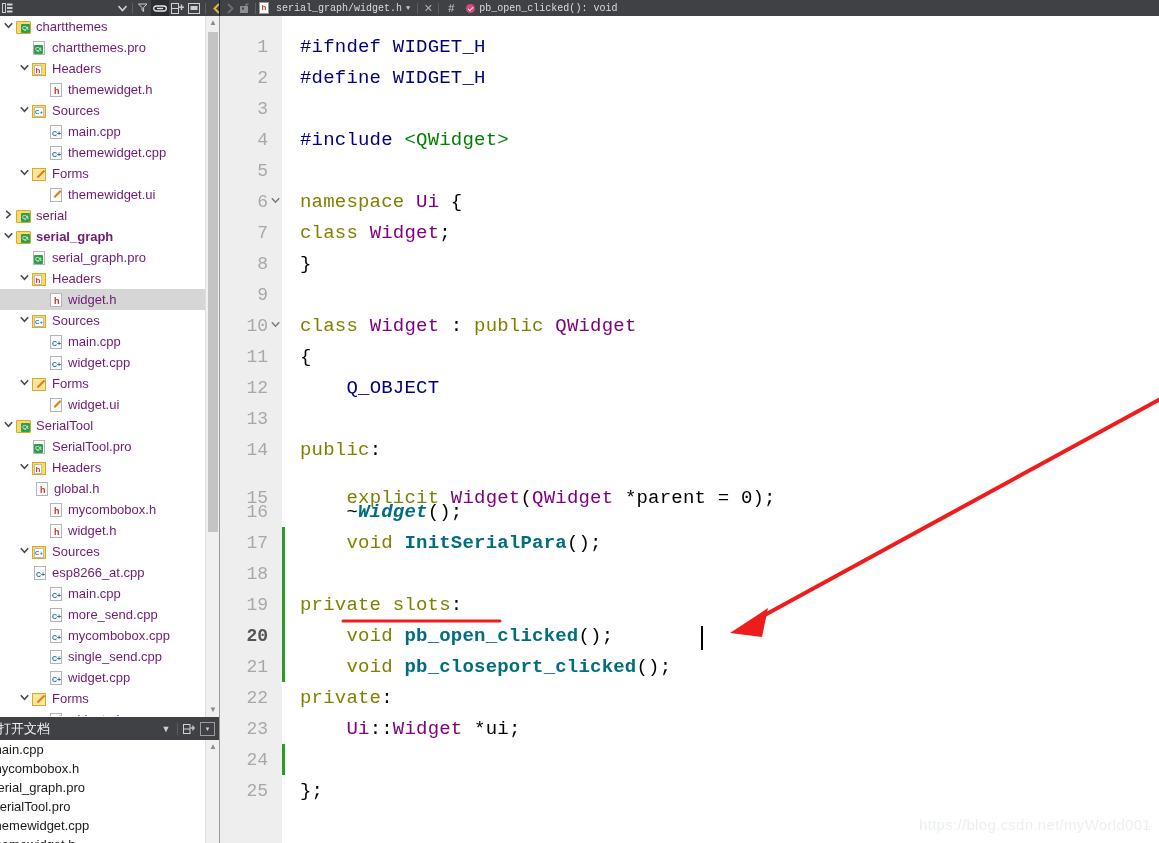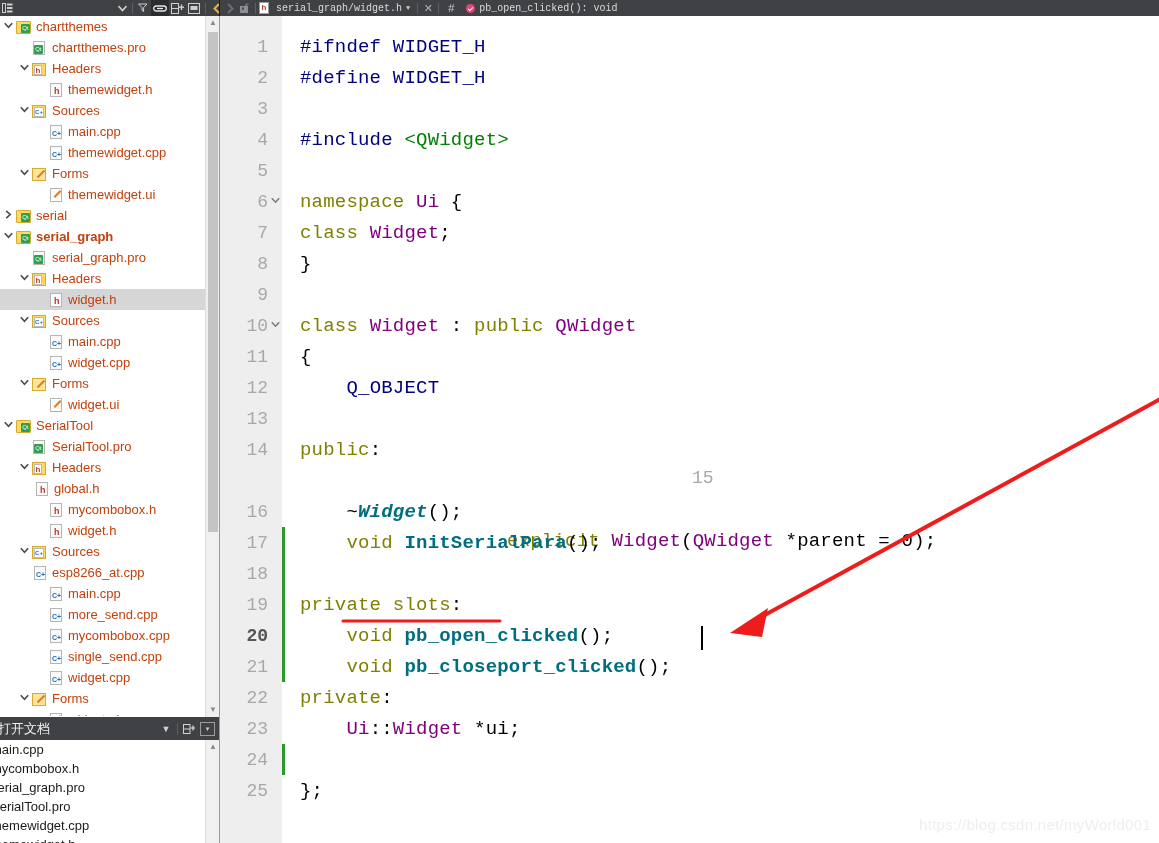--- a/index.html
+++ b/index.html
@@ -46,21 +46,21 @@
     transform:rotate(-45deg);
   }
 
   
   .sidebar{
     position:absolute;left:0;top:16px;width:219px;height:827px;
     background:#ffffff;overflow:hidden;
   }
   .tree{
     position:absolute;left:0;top:0;width:205px;height:700px;overflow:hidden;
-    font-size:13px;color:#c2410c;
+    font-size:13px;color:#701a75;
   }
   .row{
     height:21px;display:flex;align-items:center;white-space:nowrap;
     box-sizing:border-box;padding-right:4px;
   }
   .row.selected{background:#d6d6d6;}
   .arrow{
     width:16px;flex:0 0 16px;text-align:center;color:#4a4a4a;font-size:9px;line-height:1;
   }
   .label{padding-left:4px;line-height:1;}
@@ -683,21 +683,21 @@
         <div class="ln" style="top: 387px;">
           <span class="num">13</span>
           <span class="fold"></span>
           <span class="txt"></span>
         </div>
         <div class="ln" style="top: 418px;">
           <span class="num">14</span>
           <span class="fold"></span>
           <span class="txt"><span class="kw">public</span><span class="plain">:</span></span>
         </div>
-        <div class="ln" style="top: 452px; flex-direction: column;">
+        <div class="ln" style="top: 466px;">
           <span class="num">15</span>
           <span class="fold"></span>
           <span class="txt"><span class="plain">    </span><span class="kw">explicit </span><span class="type">Widget</span><span class="plain">(</span><span class="type">QWidget</span><span class="plain"> *parent = 0);</span></span>
         </div>
         <div class="ln" style="top: 480px;">
           <span class="num">16</span>
           <span class="fold"></span>
           <span class="txt"><span class="plain">    ~</span><span class="fnital">Widget</span><span class="plain">();</span></span>
         </div>
         <div class="ln" style="top: 511px;">

